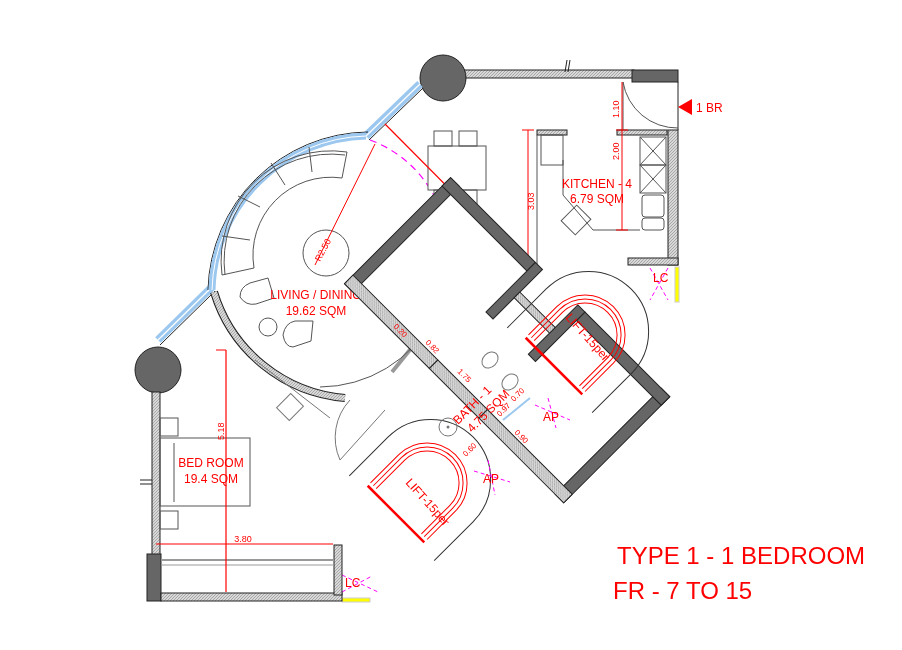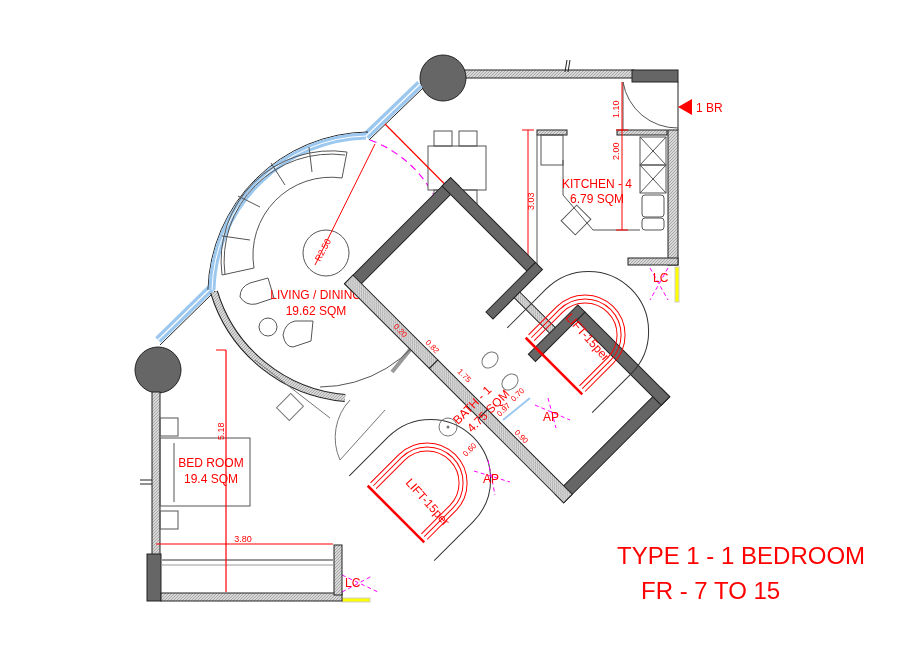--- a/index.html
+++ b/index.html
@@ -231,13 +231,13 @@
 
   <g>
     <path d="M350,400 A55,55 0 0 0 340,460" fill="none" stroke="#777"></path>
     <line x1="340" y1="460" x2="385" y2="410" stroke="#777"></line>
     <rect x="280" y="398" width="20" height="18" fill="none" stroke="#777" transform="rotate(-45 290 407)"></rect>
     <line x1="255" y1="360" x2="330" y2="418" stroke="#777"></line>
   </g>
 </svg>
 
 <div class="title" style="left:617px; top:541px;">TYPE 1 - 1 BEDROOM</div>
-<div class="title" style="left:641px; top:576px;">FR - 7 TO 15</div>
+<div class="title" style="left:613px; top:576px;">FR - 7 TO 15</div>
 
 </body></html>

